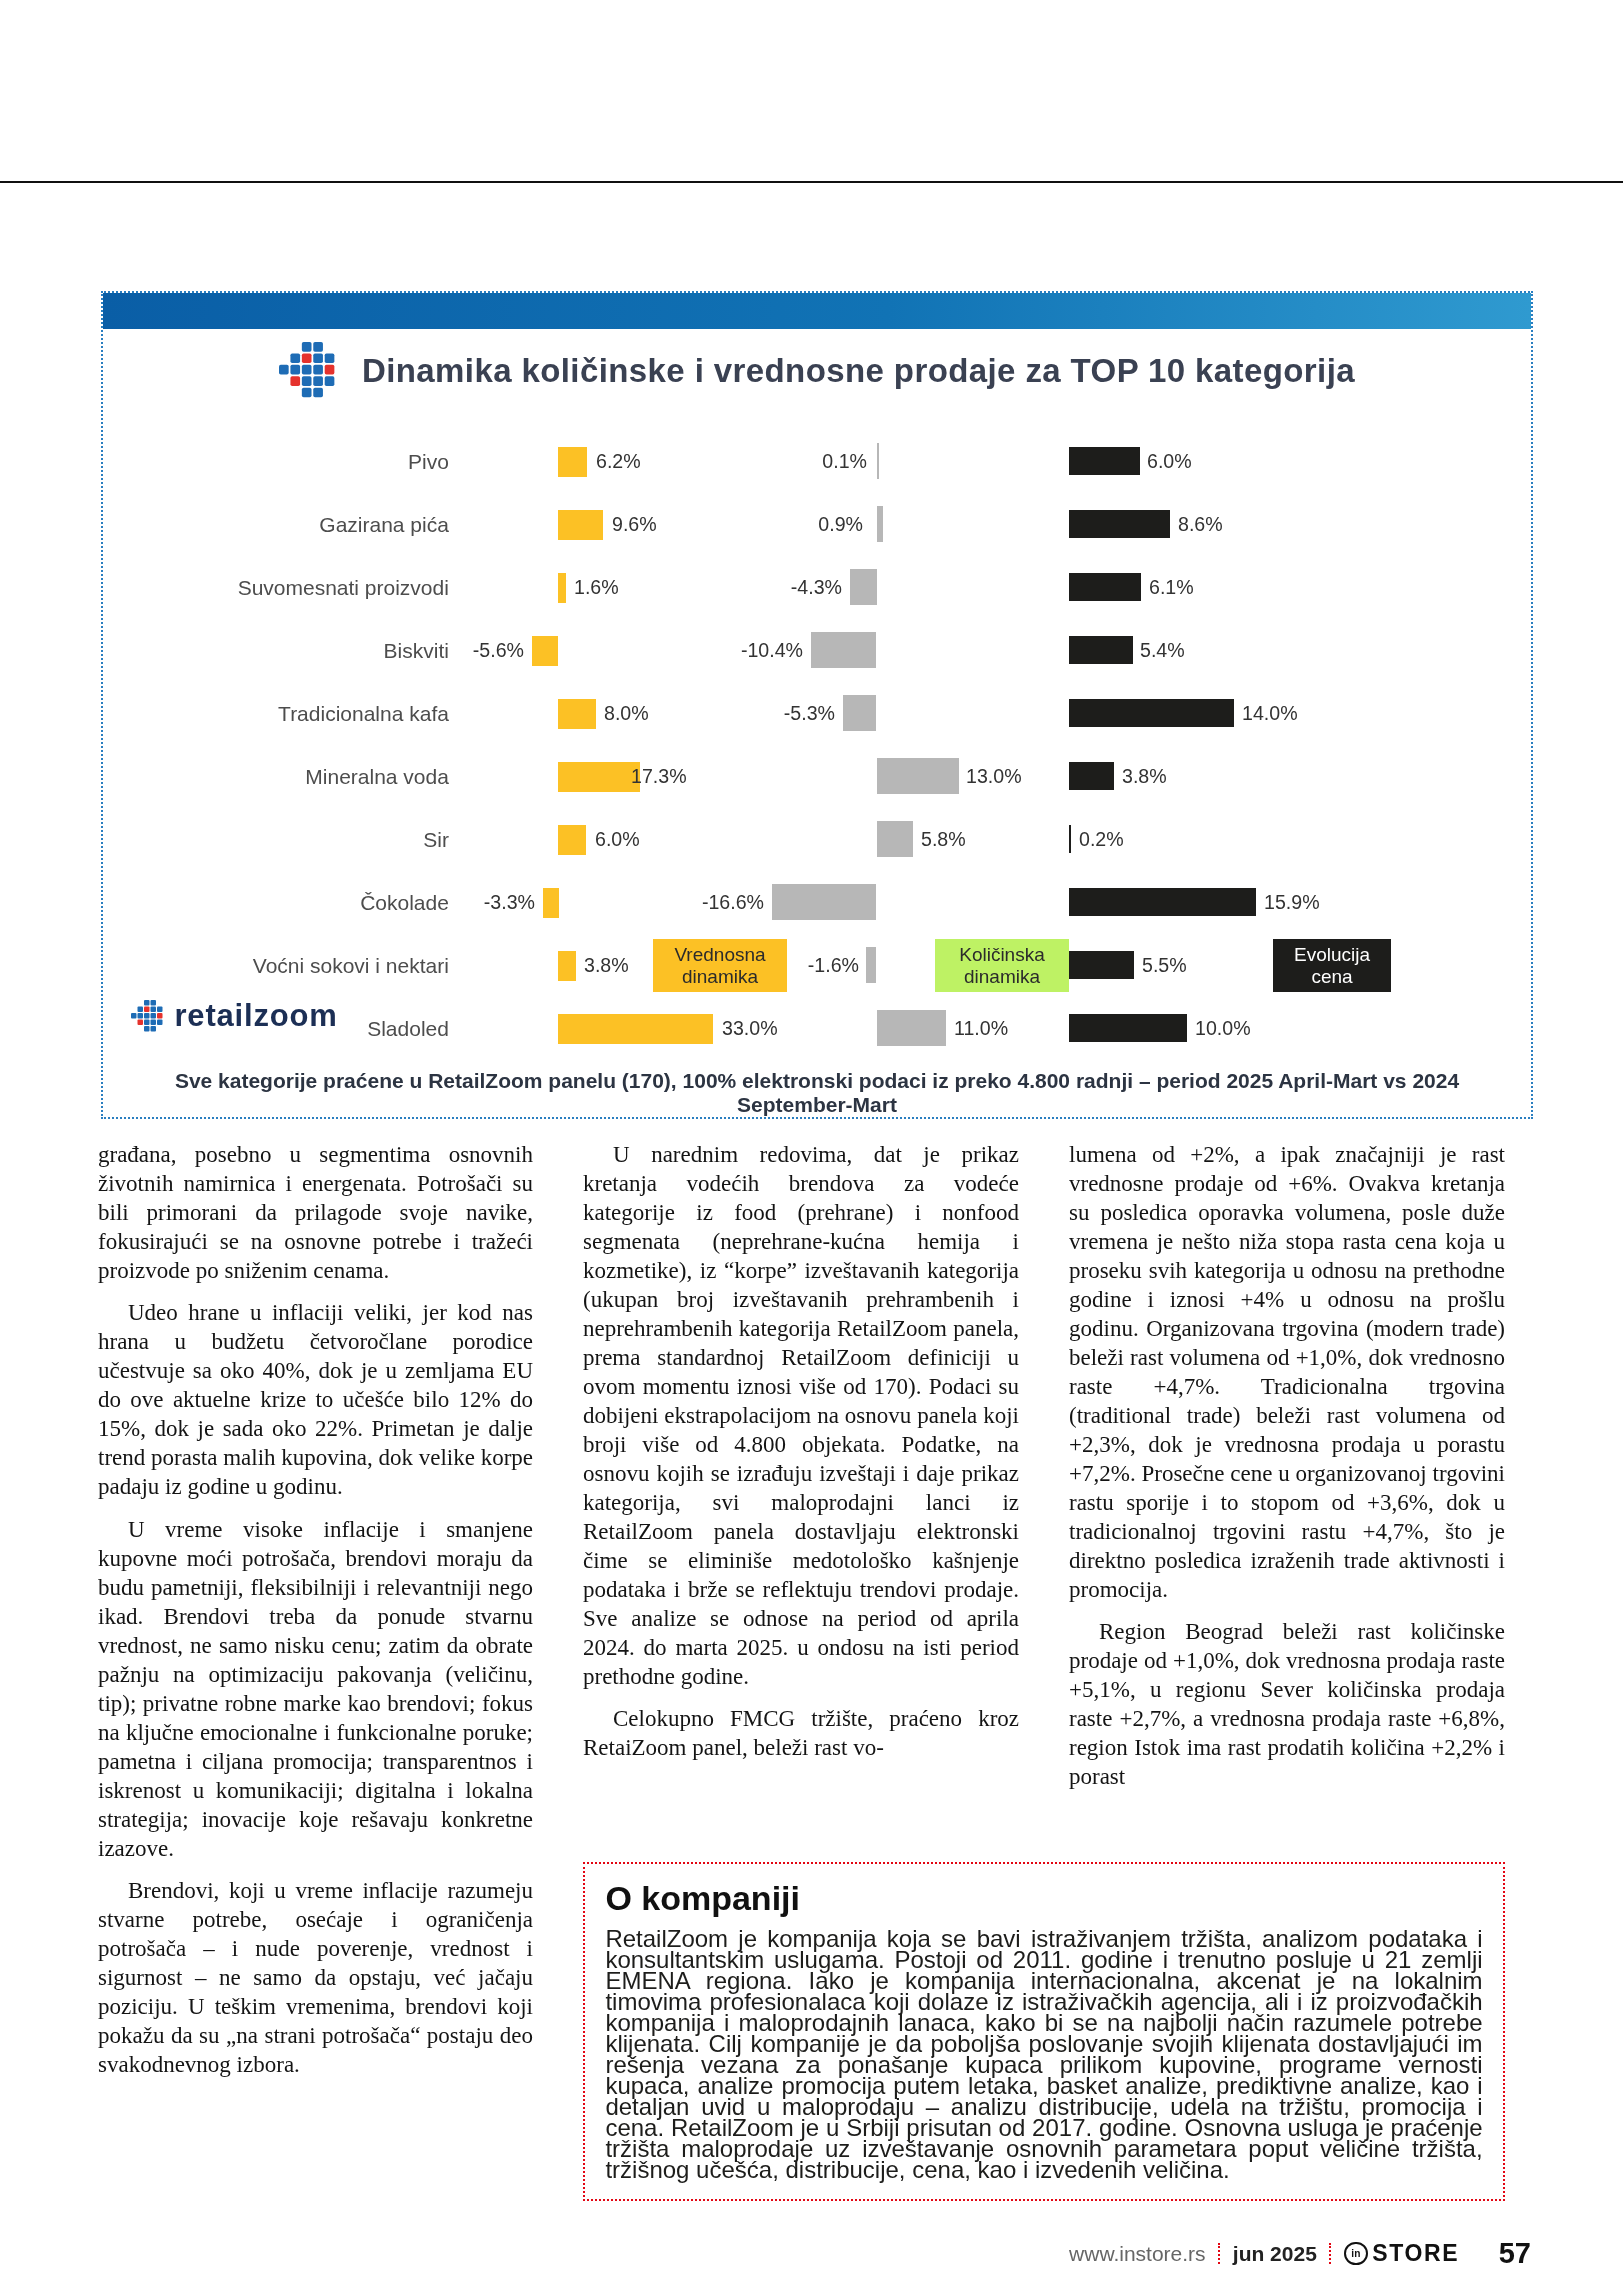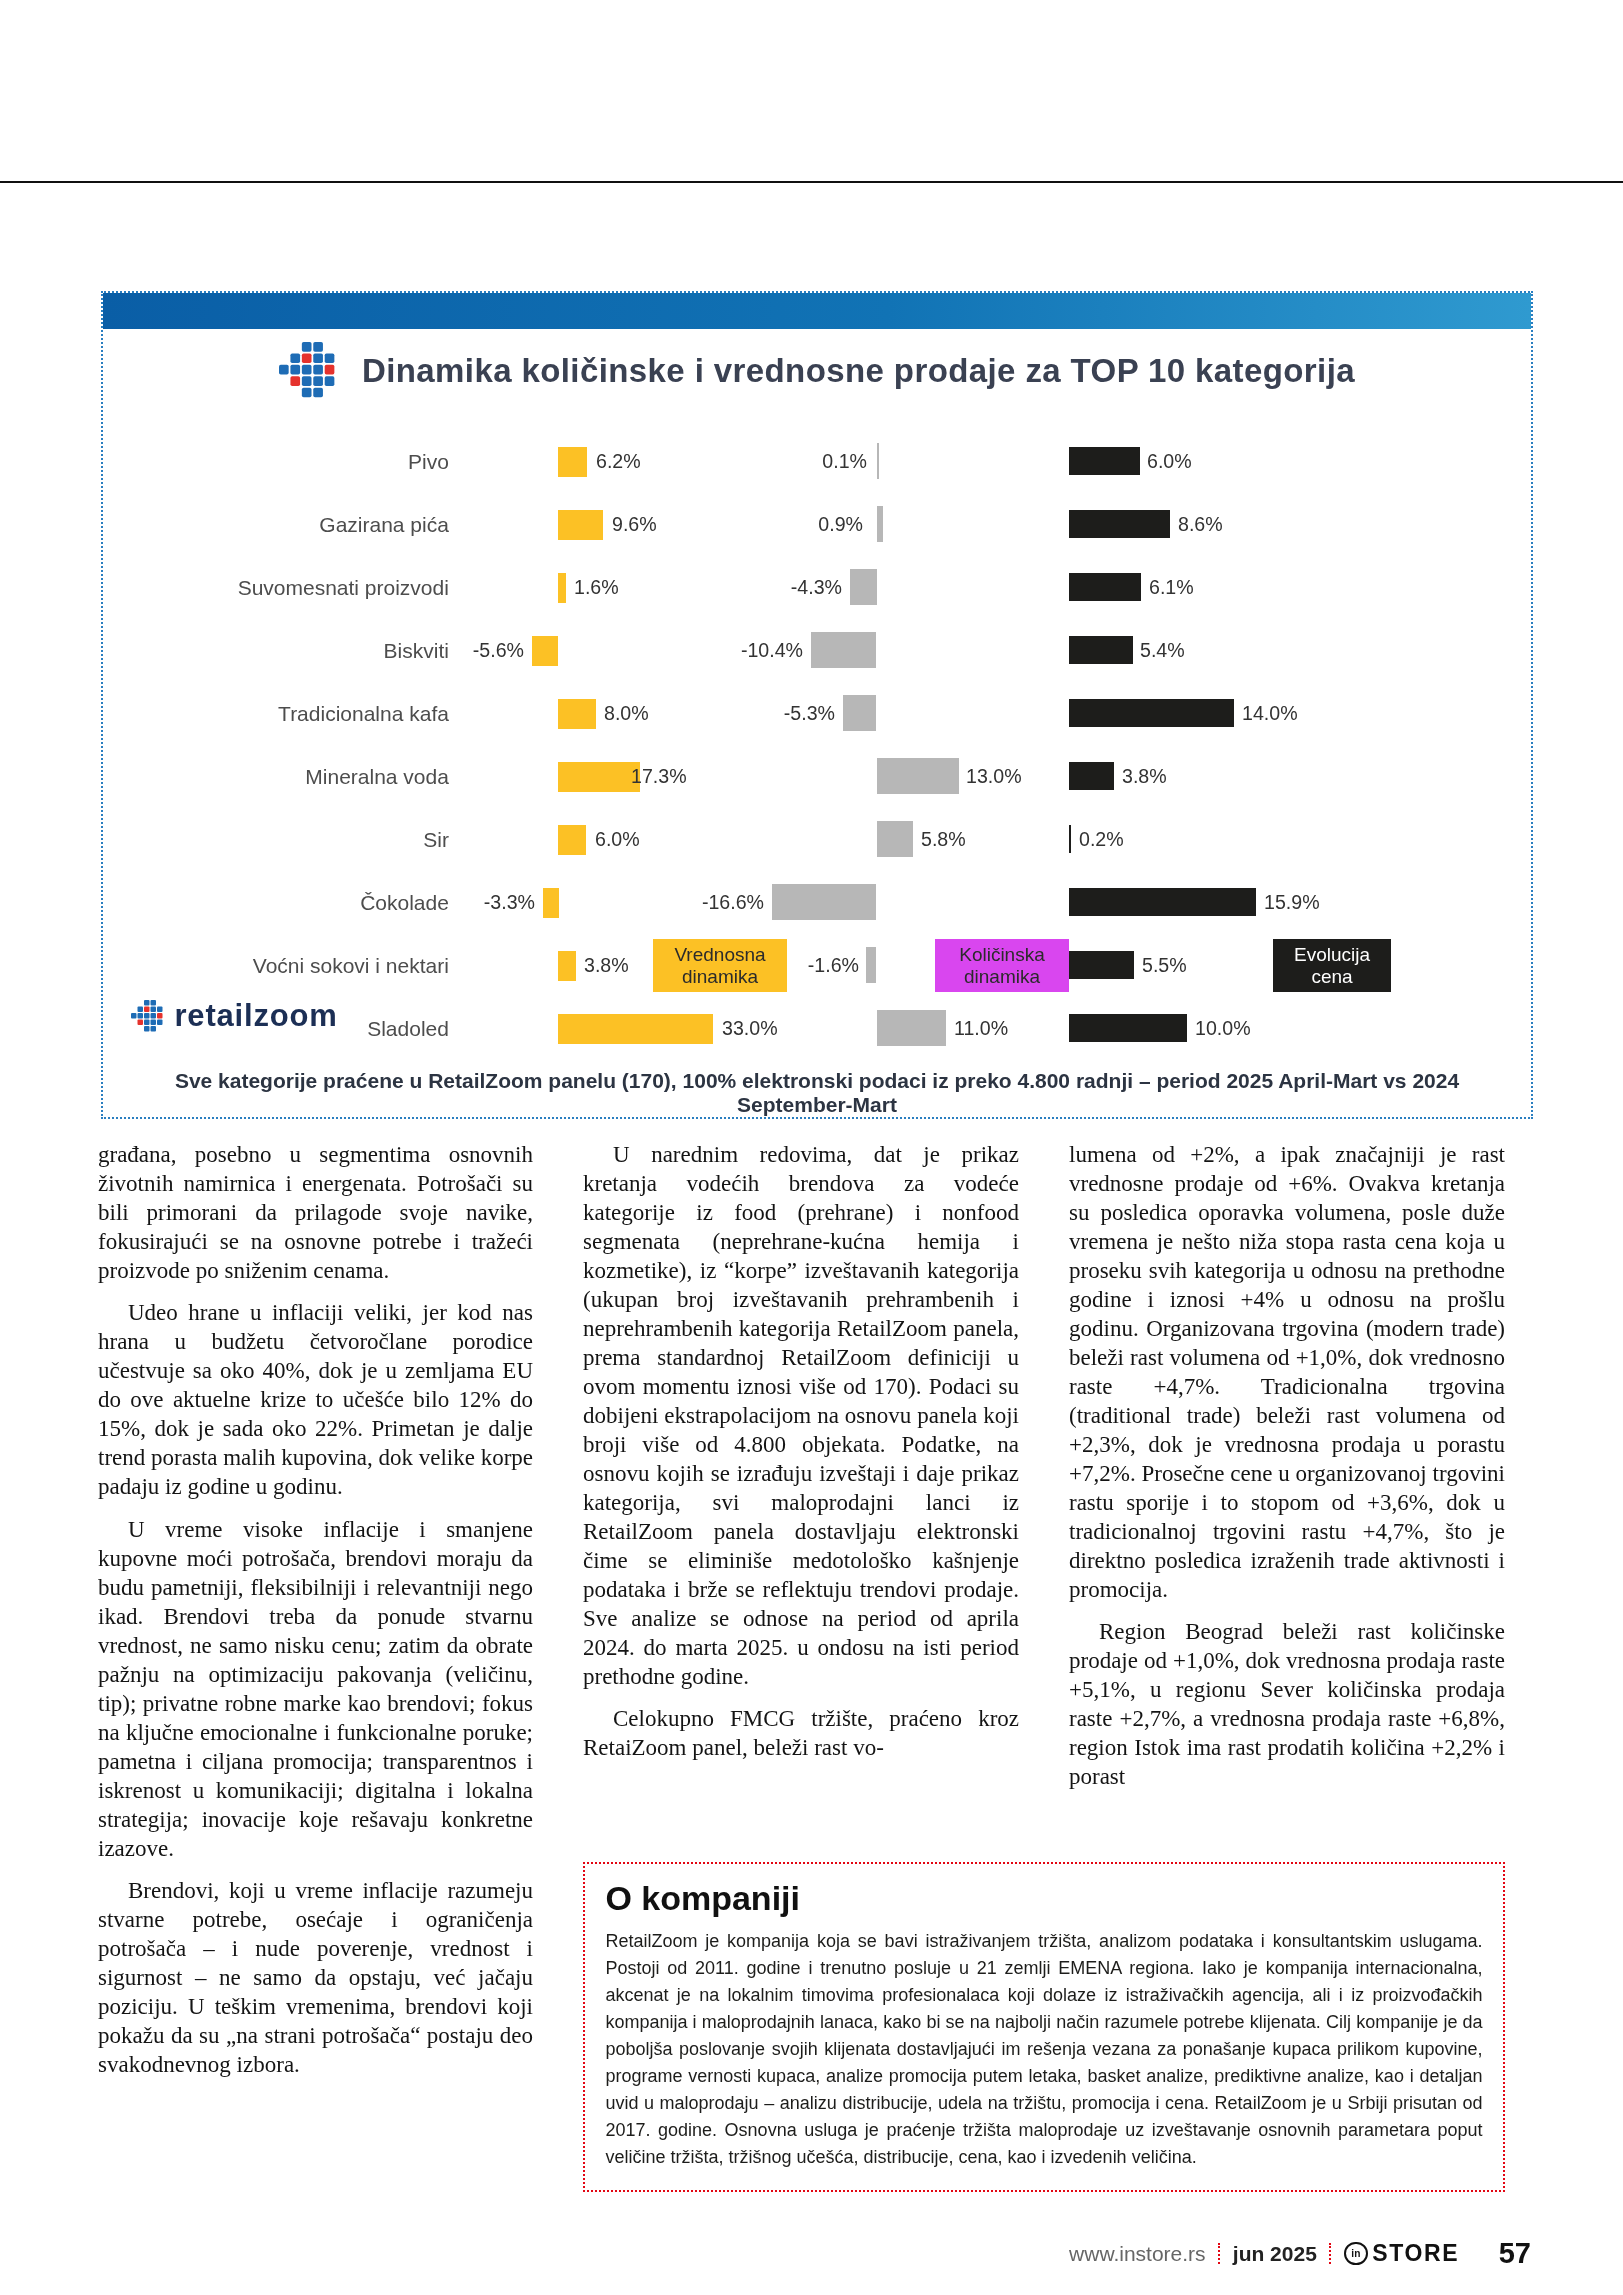--- a/index.html
+++ b/index.html
@@ -24,42 +24,42 @@
   .crow { position:relative; height:63px; }
   .cat { position:absolute; left:0; top:50%; transform:translateY(-50%); width:349px;
          text-align:right; font-size:21px; color:#4d4d4d; padding-right:3.1px; }
   .bar { position:absolute; }
   .vlab { position:absolute; font-size:19.6px; color:#333; white-space:nowrap; }
 
   .chip { position:absolute; width:134px; min-height:50px; padding:4.7px 6.3px;
           display:flex; align-items:center; justify-content:center; text-align:center;
           font-size:19px; line-height:22px; color:#2b2b2b; }
   .chip1 { left:550px;  top:646px; background:#fcc125; }
-  .chip2 { left:832px; top:646px; background:#d946ef; }
+  .chip2 { left:832px; top:646px; background:#bef264; }
   .chip3 { left:1170px; top:646px; background:#1d1d1b; color:#ffffff; width:118px; }
 
   .chart-logo { position:absolute; left:27.5px; top:705px; display:flex; align-items:center; gap:11px; }
   .rz-word { font-size:31px; font-weight:bold; color:#1c2f55; letter-spacing:0.8px; }
 
   .chart-caption { position:absolute; left:0; right:0; top:776px; padding:0 31px;
                    text-align:center; font-weight:bold; font-size:21px; color:#2c3442; }
 
   
   .content { position:absolute; left:98px; top:1140px; width:1407px; display:flex; gap:50px; }
   .colA { width:435px; flex:0 0 435px; }
   .right-sec { width:922px; flex:0 0 922px; }
   .cols23 { display:flex; gap:50px; }
   .cols23 .col { width:436px; flex:0 0 436px; }
   .body-text p { font-family:"Liberation Serif", serif; font-size:23px; line-height:29px;
                  text-align:justify; color:#141414; margin-bottom:13.4px; }
   .body-text p.indent { text-indent:30px; }
 
   .company-box { margin-top:57px; border:2.4px dotted #e30613; padding:15.7px 20.4px 19px 20.4px; }
   .company-box h3 { font-size:34px; font-weight:bold; color:#111; margin-bottom:9.4px; }
-  .company-box p { font-size:18px; line-height:27px; color:#1d1d1b; text-align:justify; }
+  .company-box p { font-size:24px; line-height:21px; color:#1d1d1b; text-align:justify; }
 
   
   .footer { position:absolute; top:2237px; right:92px; display:flex; align-items:center; gap:12.6px; }
   .f-site { font-size:21px; color:#666; }
   .fsep { width:0; height:20.4px; border-left:2.4px dotted #e30613; }
   .f-issue { font-size:21px; font-weight:bold; color:#222; }
   .f-logo { display:flex; align-items:center; gap:4.7px; }
   .f-circle { display:inline-flex; width:23.6px; height:23.6px; border-radius:50%; border:2.4px solid #111;
               align-items:center; justify-content:center; font-size:10.2px; font-weight:bold; color:#111; }
   .f-store { font-size:23px; font-weight:bold; letter-spacing:1.6px; color:#111; }

